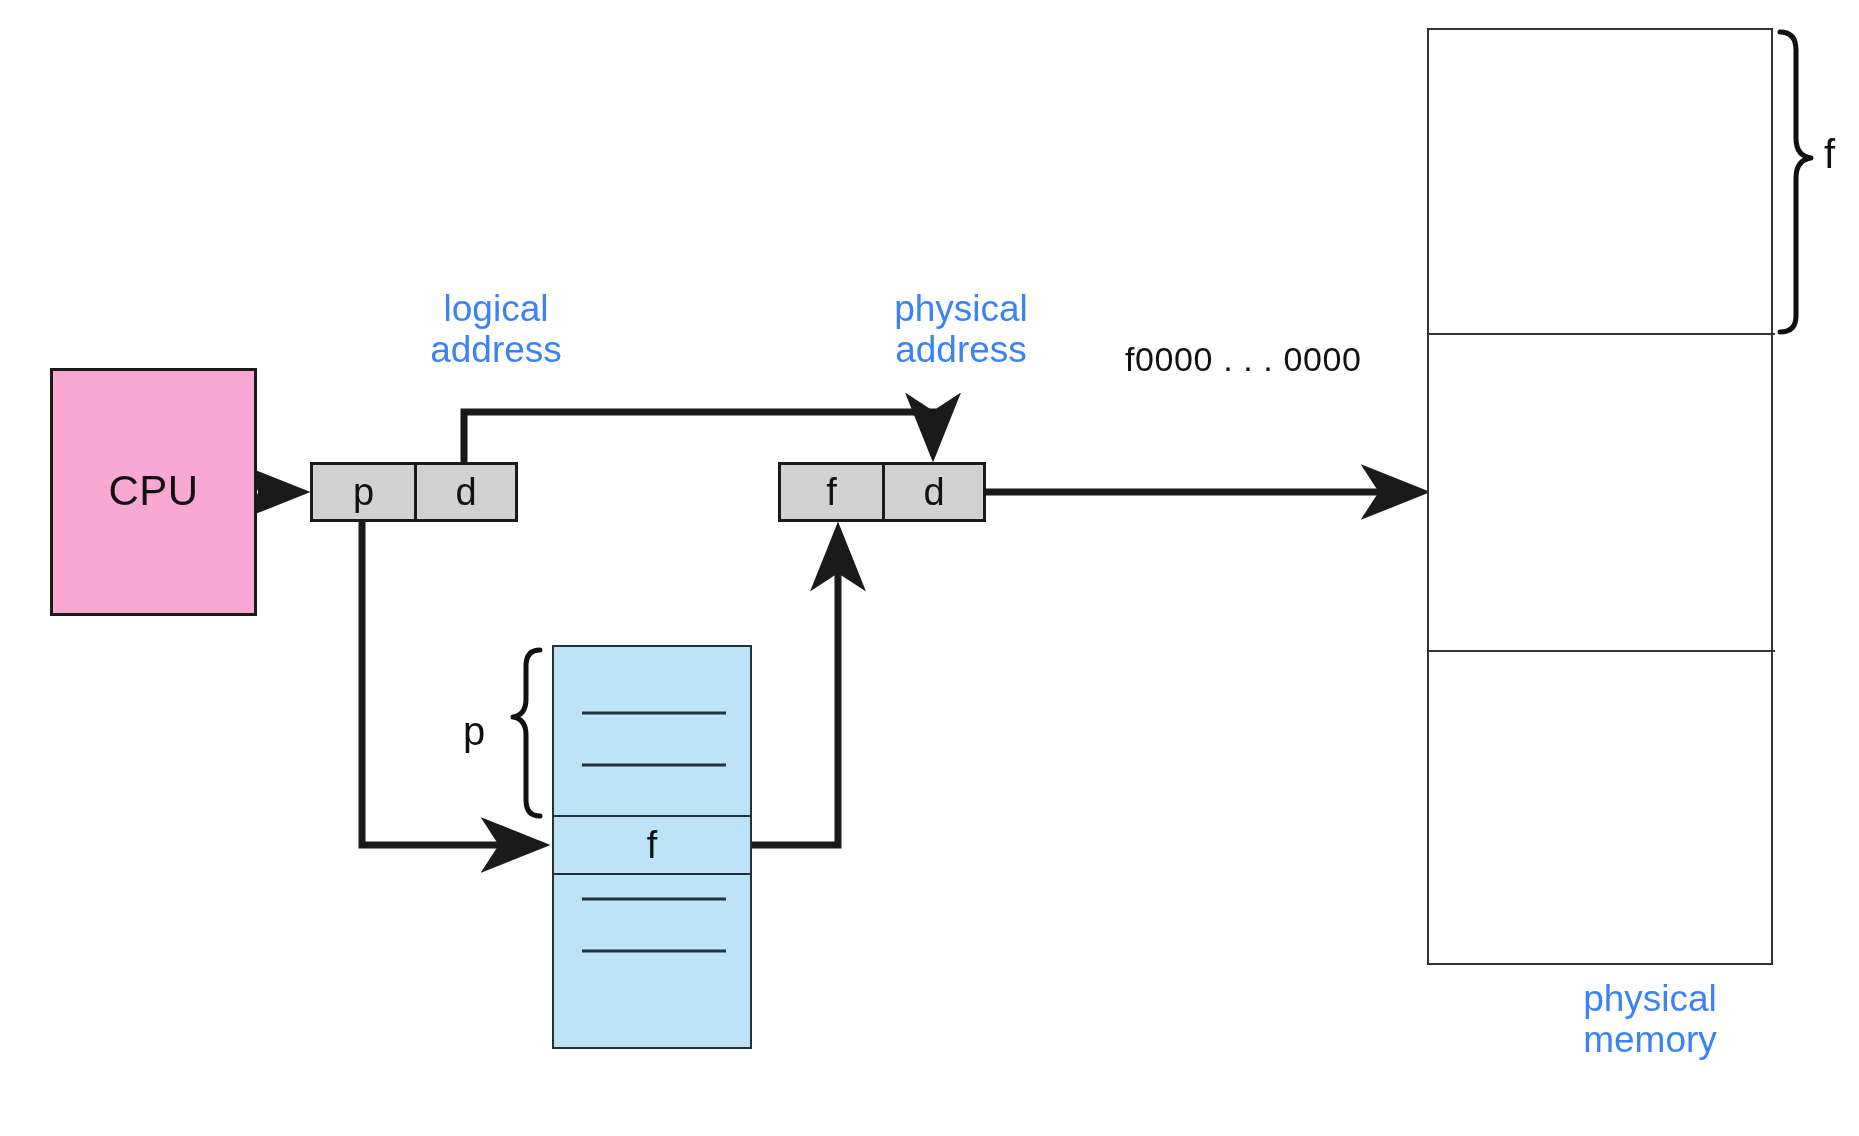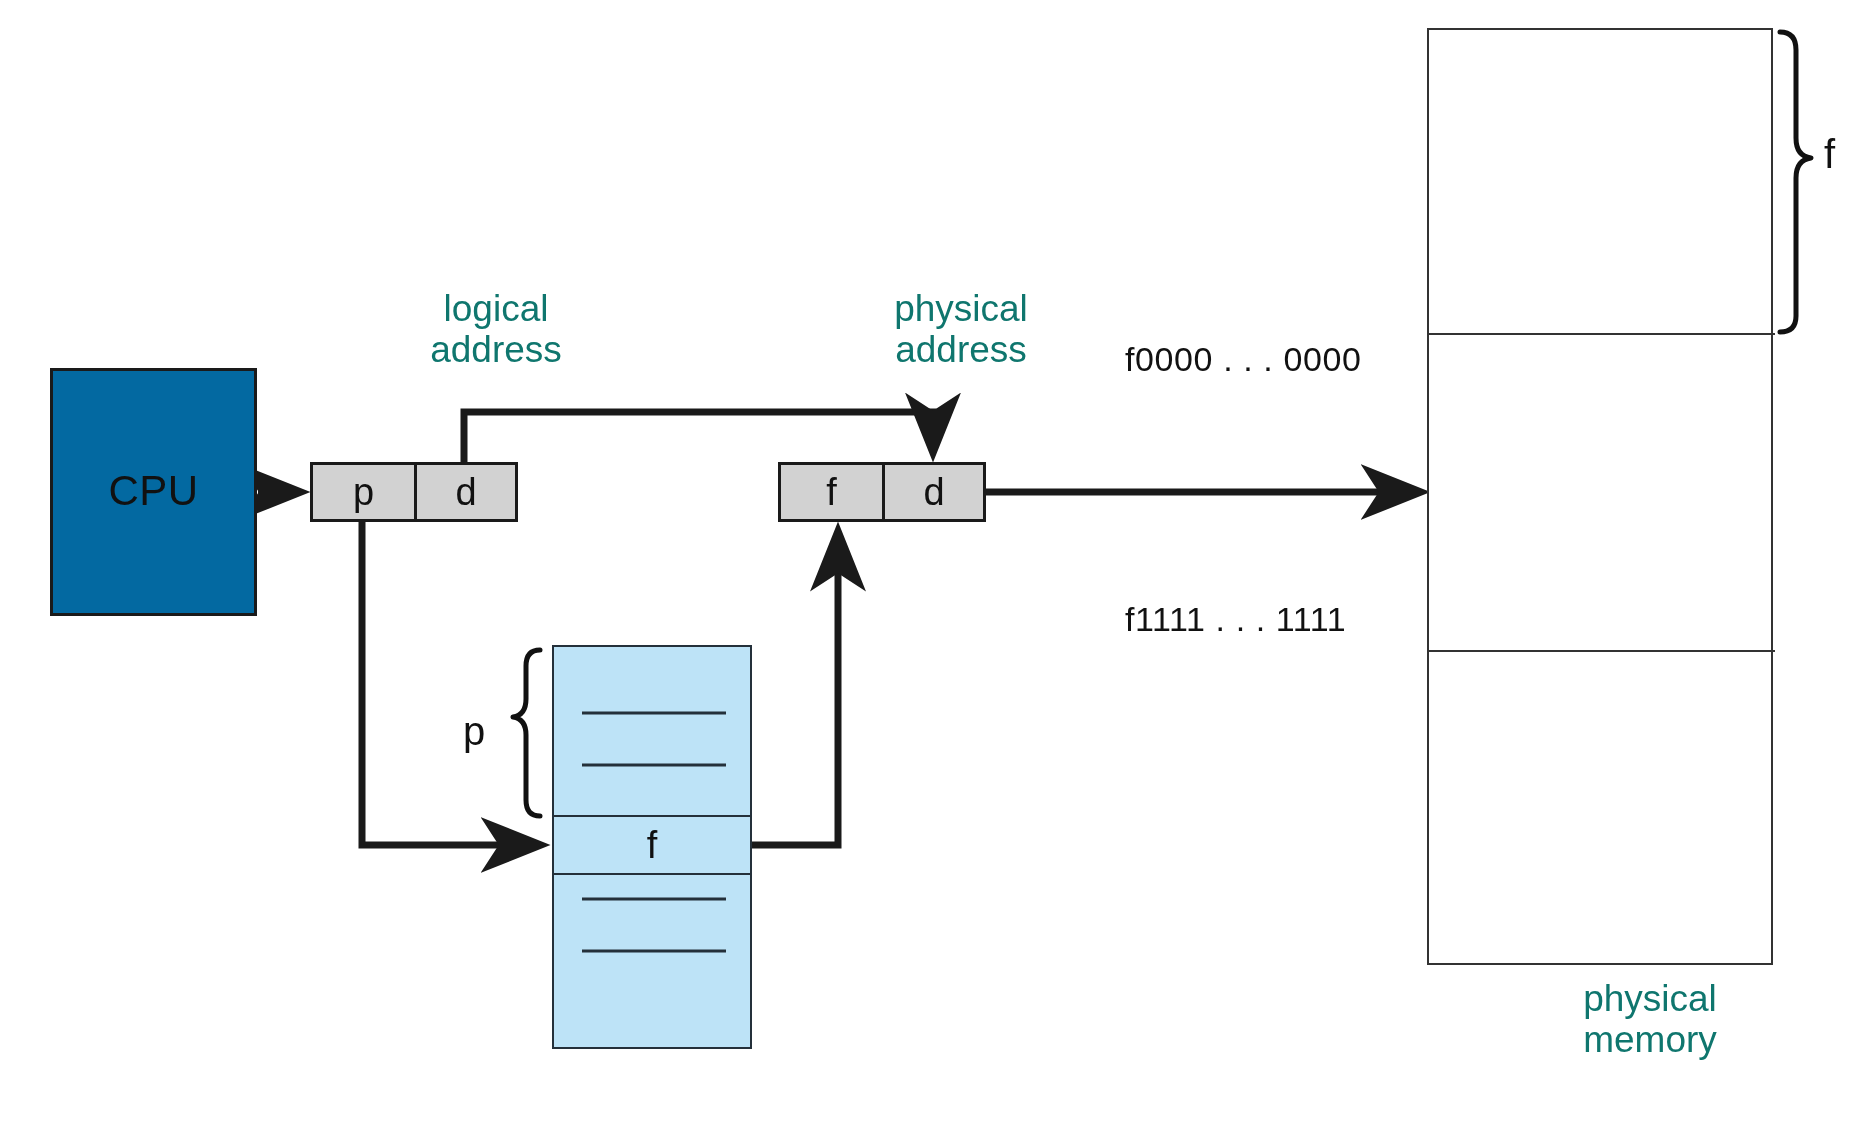--- a/index.html
+++ b/index.html
@@ -25,21 +25,21 @@
     height: 1136px;
   }
   .abs { position: absolute; }
 
   
   .cpu-box {
     left: 50px;
     top: 368px;
     width: 207px;
     height: 248px;
-    background: #0369a1;
+    background: #f9a8d4;
     border: 3px solid #1a1a1a;
     box-sizing: border-box;
   }
   .cpu-label {
     position: absolute;
     left: 0; right: 0;
     top: 50%;
     transform: translateY(-52%);
     text-align: center;
     font-size: 42px;
@@ -67,21 +67,21 @@
   .addr-cell.right {
     border-left: 3px solid #1a1a1a;
   }
   .logical-box { left: 310px; top: 462px; width: 208px; }
   .physical-box { left: 778px; top: 462px; width: 208px; }
 
   
   .cap {
     font-size: 37px;
     line-height: 1.12;
-    color: #0f766e;
+    color: #3b82f6;
     white-space: pre-line;
   }
   .cap.center { text-align: center; }
 
   .label-logical  { left: 386px; top: 288px; width: 220px; text-align: center; }
   .label-physical { left: 846px; top: 288px; width: 230px; text-align: center; }
   .label-pagetable{ left: 540px; top: 1057px; width: 230px; text-align: center; }
   .label-physmem  { left: 1520px; top: 978px; width: 260px; text-align: center; }
 
   .addr-range {
@@ -225,21 +225,20 @@
 
       <line x1="28" y1="252" x2="172" y2="252" stroke="#24303a" stroke-width="3"></line>
       <line x1="28" y1="304" x2="172" y2="304" stroke="#24303a" stroke-width="3"></line>
     </svg>
     <div class="pt-row pt-row-f">f</div>
   </div>
 
 
   <div class="abs addr-range range-top">f0000 . . . 0000</div>
 
-  <div class="abs addr-range range-bottom">f1111 . . . 1111</div>
 
   <div class="abs phys-mem">
     <div class="pm-divider" style="top:303px;"></div>
     <div class="pm-divider" style="top:620px;"></div>
   </div>
 
   <div class="abs brace-letter brace-f">f</div>
 
   <div class="abs cap center label-physmem">physical
 memory</div>

